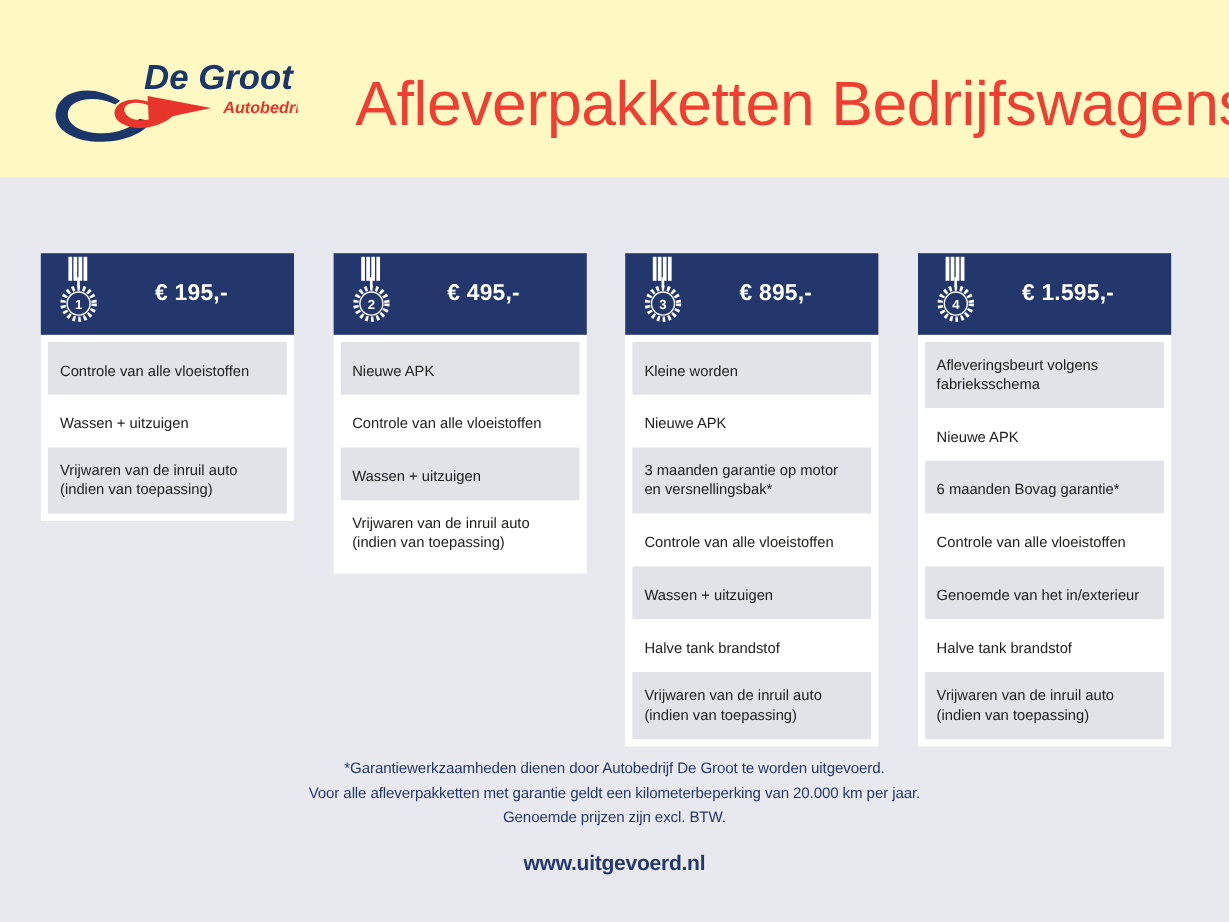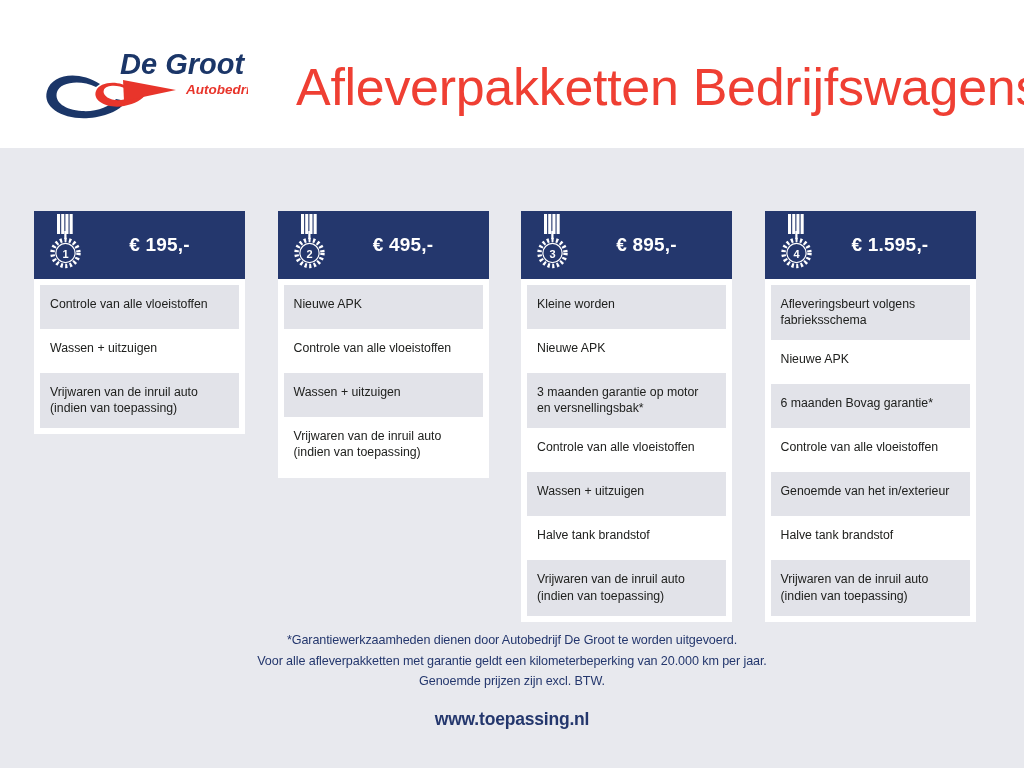--- a/index.html
+++ b/index.html
@@ -12,21 +12,21 @@
   #page {
     position: relative;
     width: 1024px; height: 768px;
     background: #e8e9ee;
   }
 
   
   .header-band {
     position: absolute; left: 0; top: 0;
     width: 1024px; height: 148px;
-    background: #ffffff;
+    background: #fef9c3;
   }
   .logo-wrap {
     position: absolute; left: 38px; top: 44px;
     width: 210px; height: 78px;
   }
   .logo-svg { display: block; }
 
   .doc-title {
     position: absolute; left: 296px; top: 57px;
     font-size: 52px;
@@ -74,21 +74,21 @@
   }
 
   .card-list { display: flex; flex-direction: column; padding: 6px 6px 0 6px; }
   .feature-row {
     padding: 11px 10px 12px 10px;
     font-size: 12.3px;
     line-height: 1.32;
     color: #20211f;
     min-height: 44px;
     display: flex;
-    align-items: flex-start;
+    align-items: flex-end;
   }
   .feature-row.shaded { background: #e2e3e9; }
   .feature-row.plain  { background: #ffffff; }
   .feature-row span { display: block; }
 
   
   .footer {
     position: absolute;
     left: 0; top: 630px;
     width: 1024px;
@@ -260,16 +260,16 @@
             <span>Vrijwaren van de inruil auto<br>(indien van toepassing)</span>
           </div>
         </div>
       </div>
     </div>
 
   <div class="footer">
     <div class="footer-line">*Garantiewerkzaamheden dienen door Autobedrijf De Groot te worden uitgevoerd.</div>
     <div class="footer-line">Voor alle afleverpakketten met garantie geldt een kilometerbeperking van 20.000 km per jaar.</div>
     <div class="footer-line">Genoemde prijzen zijn excl. BTW.</div>
-    <div class="footer-url">www.toepassing.nl</div>
+    <div class="footer-url">www.uitgevoerd.nl</div>
   </div>
 
 </div>
 
 </body></html>

